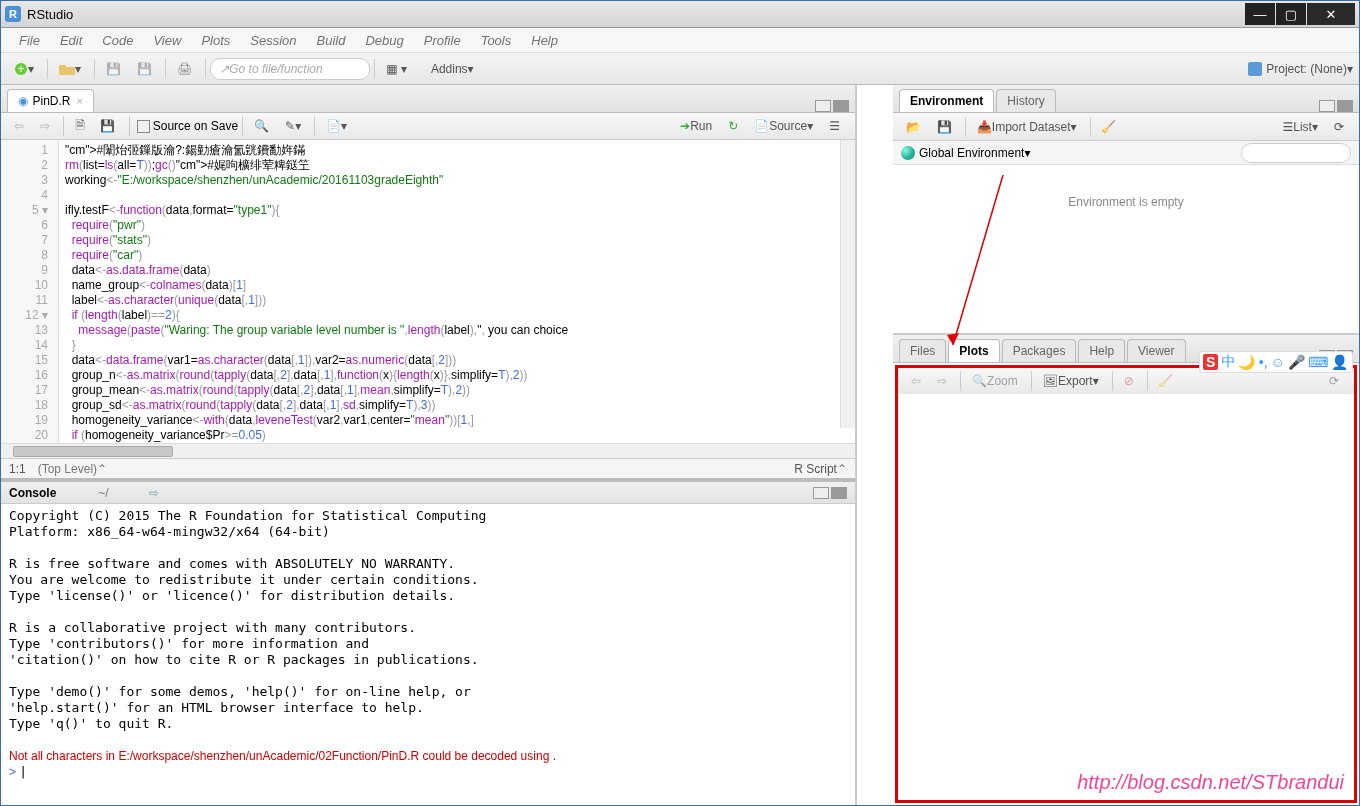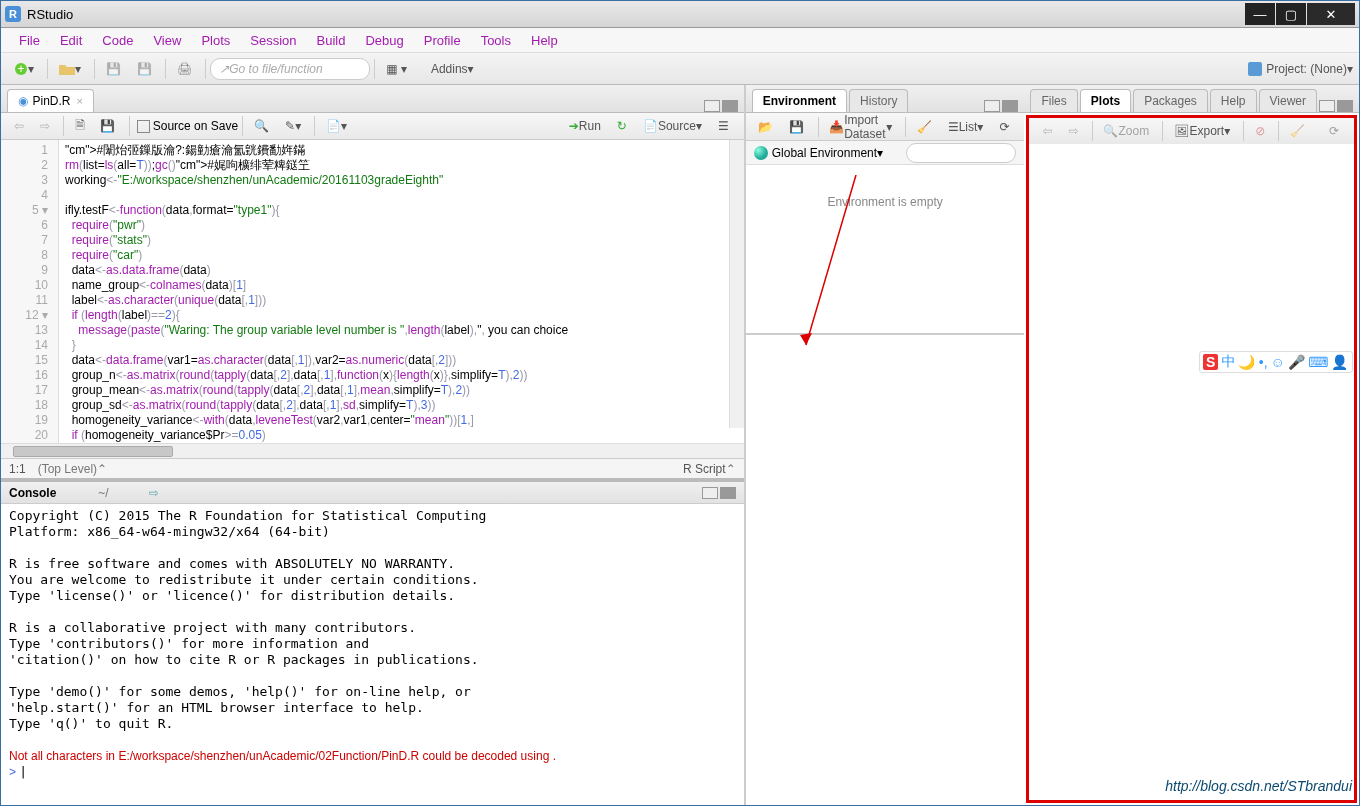--- a/index.html
+++ b/index.html
@@ -4,30 +4,30 @@
 <style>
 * { margin:0; padding:0; box-sizing:border-box; font-family:"Segoe UI",Arial,sans-serif; font-size:12px; }
 body { background:#fff; overflow:hidden; width:1360px; height:806px; position:relative; border:1px solid #3a6ea5;}
 .titlebar { height:27px; background:linear-gradient(#e8e8e8,#d5d5d5); display:flex; align-items:center; padding:0 4px; border-bottom:1px solid #999;}
 .titlebar .r-icon { width:16px; height:16px; background:#4a90d9; border-radius:3px; color:#fff; display:flex; align-items:center; justify-content:center; font-weight:bold; font-size:11px; margin-right:6px;}
 .titlebar .title { font-size:13px; }
 .win-btns { margin-left:auto; display:flex; gap:0;}
 .win-btn { width:30px; height:22px; background:#222; color:#fff; display:flex; align-items:center; justify-content:center; margin-left:1px; font-size:13px;}
 .win-btn.close{ width:48px; background:#2a2a2a;}
 .menubar { height:25px; background:#f7f7f7; display:flex; align-items:center; padding:0 8px; border-bottom:1px solid #ddd;}
-.menubar span { padding:12px 10px; color:#a21caf; font-size:13px; }
+.menubar span { padding:12px 10px; color:#737373; font-size:13px;font-style:italic; }
 .toolbar { height:32px; background:linear-gradient(#f4f4f4,#e7e7e7); border-bottom:1px solid #bbb; display:flex; align-items:center; padding:0 6px;}
 .tb-btn { height:22px; padding:2px 6px; display:inline-flex; align-items:center; border:1px solid transparent; border-radius:3px; margin-right:2px; color:#555;}
 .tb-sep { width:1px; height:20px; background:#ccc; margin:0 4px;}
 .goto { width:160px; height:22px; border:1px solid #ccc; border-radius:10px; padding:0 8px; color:#aaa; display:flex; align-items:center; font-style:italic; background:#fff;}
 .addins { margin-left:8px;}
 .project { margin-left:auto; display:flex; align-items:center; color:#555;}
 .main { display:flex; height:720px;}
 .left { width:856px; display:flex; flex-direction:column; border-right:2px solid #ccc;}
-.right { flex:1; display:flex; flex-direction:row;}
+.right { flex:1; display:flex; flex-direction:column;margin-left:36px;}
 .pane-tabs { height:28px; background:linear-gradient(#f0f0f0,#e2e2e2); border-bottom:1px solid #bbb; display:flex; align-items:flex-end; padding:0 6px;}
 .tab { padding:4px 10px; border:1px solid #bbb; border-bottom:none; border-radius:4px 4px 0 0; background:#fff; margin-right:2px; font-size:12px; display:flex; align-items:center;}
 .tab.inactive { background:#e8e8e8; color:#666;}
 .tab-close { margin-left:6px; color:#aaa; font-size:11px;}
 .pane-winbtns { margin-left:auto; display:flex; gap:2px;}
 .mini-btn { width:16px; height:12px; border:1px solid #999; background:#eee; display:inline-block;}
 .mini-btn.filled { background:#999;}
 .src-toolbar { height:27px; background:linear-gradient(#f7f7f7,#e9e9e9); border-bottom:1px solid #ccc; display:flex; align-items:center; padding:0 6px;}
 .code-area { flex:1; display:flex; font-family:Consolas,monospace; font-size:13px; line-height:15px; overflow:hidden; position:relative; background:#fff;}
 .gutter { width:58px; text-align:right; padding:3px 10px 0 0; color:#aaa; background:#f7f7f7; border-right:1px solid #ddd; user-select:none;}
@@ -41,21 +41,21 @@
 .console-body .err{ color:#c00;}
 .console-body .prompt{ color:#4169e1;}
 .env-pane { height:250px; display:flex; flex-direction:column; border-bottom:2px solid #ccc;}
 .env-toolbar, .plots-toolbar { height:28px; background:linear-gradient(#f7f7f7,#e9e9e9); border-bottom:1px solid #ccc; display:flex; align-items:center; padding:0 6px;}
 .env-scope { height:24px; background:#f5f5f5; border-bottom:1px solid #ddd; display:flex; align-items:center; padding:0 8px;}
 .env-empty { flex:1; display:flex; align-items:flex-start; justify-content:center; padding-top:30px; color:#888; position:relative;}
 .search { width:110px; height:20px; border:1px solid #ccc; border-radius:10px; margin-left:auto; background:#fff;}
 .arrow-svg { position:absolute; left:50px; top:10px; pointer-events:none;}
 .plots-pane { flex:1; display:flex; flex-direction:column;}
 .plots-body { flex:1; border:3px solid #d00; margin:2px; position:relative;}
-.watermark { position:absolute; right:2px; bottom:6px; color:#0c4a6e; font-size:14px; font-style:italic;}
+.watermark { position:absolute; right:10px; bottom:6px; color:#ec4899; font-size:20px; font-style:italic;}
 .ime-bar { position:absolute; top:350px; right:6px; display:flex; align-items:center; gap:3px; background:#fff; border:1px solid #ddd; padding:1px 3px; border-radius:3px;}
 .ime-bar span { font-size:14px;}
 .hscroll { height:15px; background:#f0f0f0; border-top:1px solid #ddd; position:relative;}
 .hscroll-thumb{ position:absolute; left:12px; top:2px; height:11px; width:160px; background:#c8c8c8; border:1px solid #aaa; border-radius:2px;}
 .vscroll { position:absolute; right:0; top:0; bottom:15px; width:15px; background:#f0f0f0; border-left:1px solid #ddd;}
 .chk { width:13px; height:13px; border:1px solid #888; display:inline-block; margin:0 3px; vertical-align:middle;}
 .globe{width:14px;height:14px;border-radius:50%;background:radial-gradient(circle at 30% 30%, #8fd, #2a9 60%);display:inline-block;margin-right:4px;}
 </style>
 </head>
 <body>

